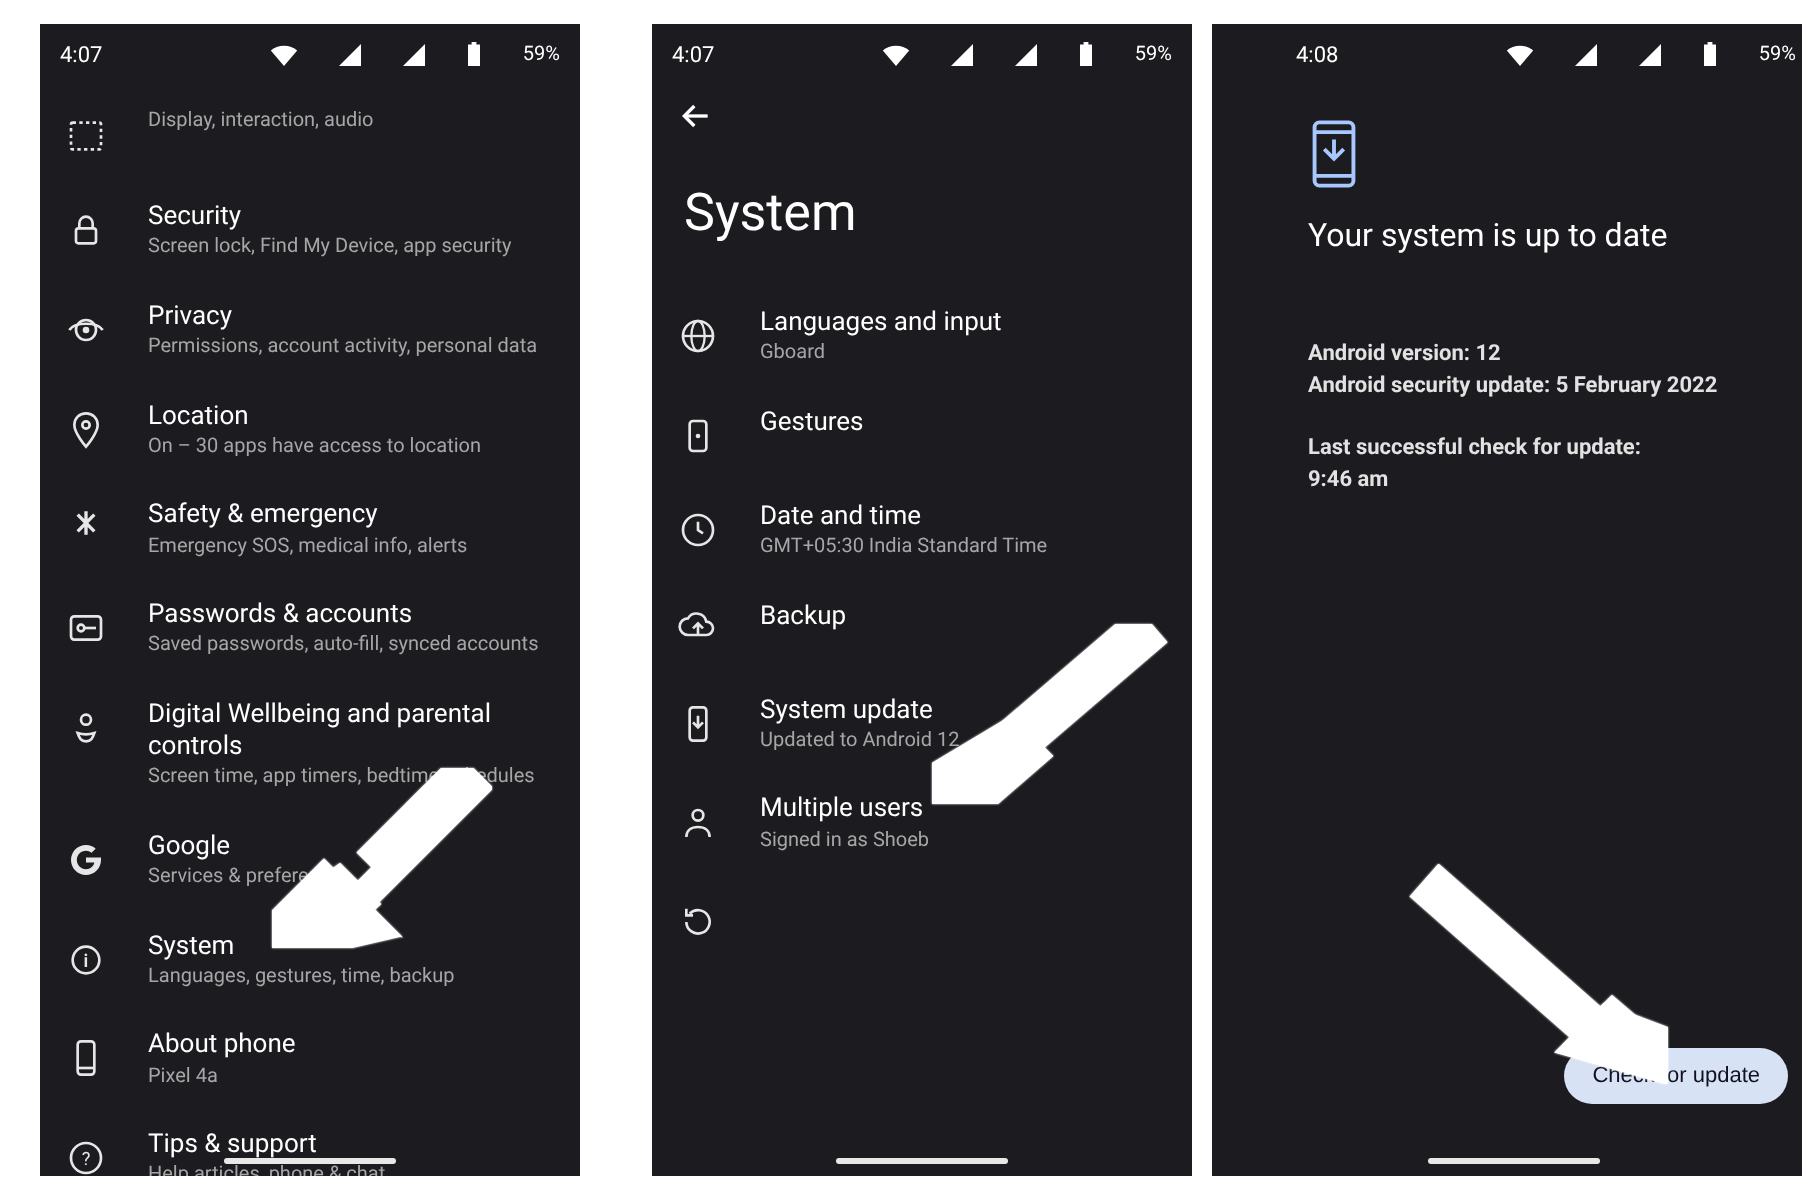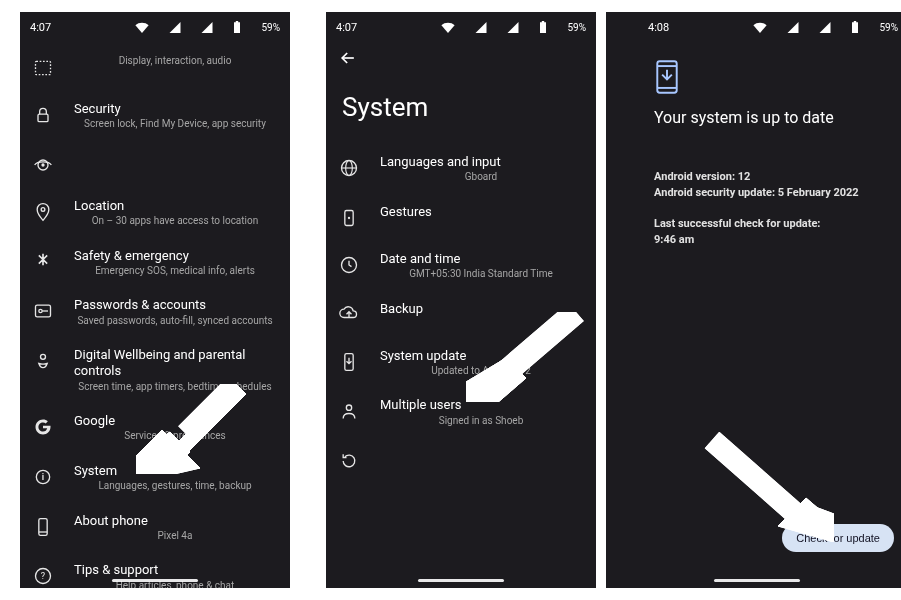--- a/index.html
+++ b/index.html
@@ -73,21 +73,20 @@
     line-height: 1.25;
   }
   .setting-row .sub {
     font-size: 10px;
     color: #a6a6a6;
     line-height: 1.25;
     margin-top: 1px;
     white-space: nowrap;
     overflow: hidden;
     text-overflow: ellipsis;
-    text-align: center;
   }
   .setting-row.long .sub { white-space: normal; }
 
   
   .back-row {
     padding: 10px 12px 2px 12px;
   }
   .page-title {
     font-size: 26px;
     font-weight: 400;
@@ -198,20 +197,24 @@
             <div class="title">Security</div>
             <div class="sub">Screen lock, Find My Device, app security</div>
           </div>
         </div>
         <div class="setting-row">
           <span class="icon">
             <svg width="20" height="20" viewBox="0 0 24 24">
               <use href="#i-privacy"></use>
             </svg>
           </span>
+          <div class="txt">
+            <div class="title">Privacy</div>
+            <div class="sub">Permissions, account activity, personal data</div>
+          </div>
         </div>
         <div class="setting-row">
           <span class="icon">
             <svg width="20" height="20" viewBox="0 0 24 24">
               <use href="#i-location"></use>
             </svg>
           </span>
           <div class="txt">
             <div class="title">Location</div>
             <div class="sub">On – 30 apps have access to location</div>

